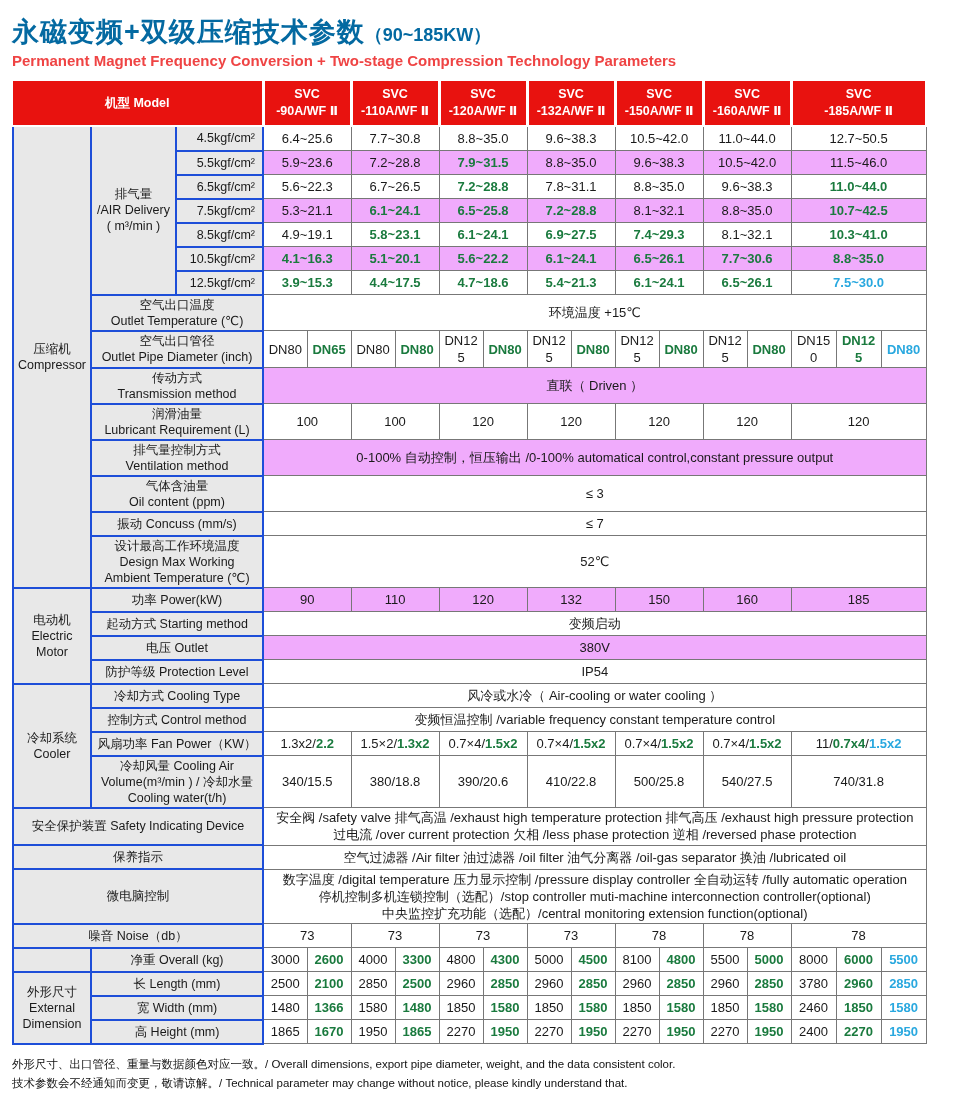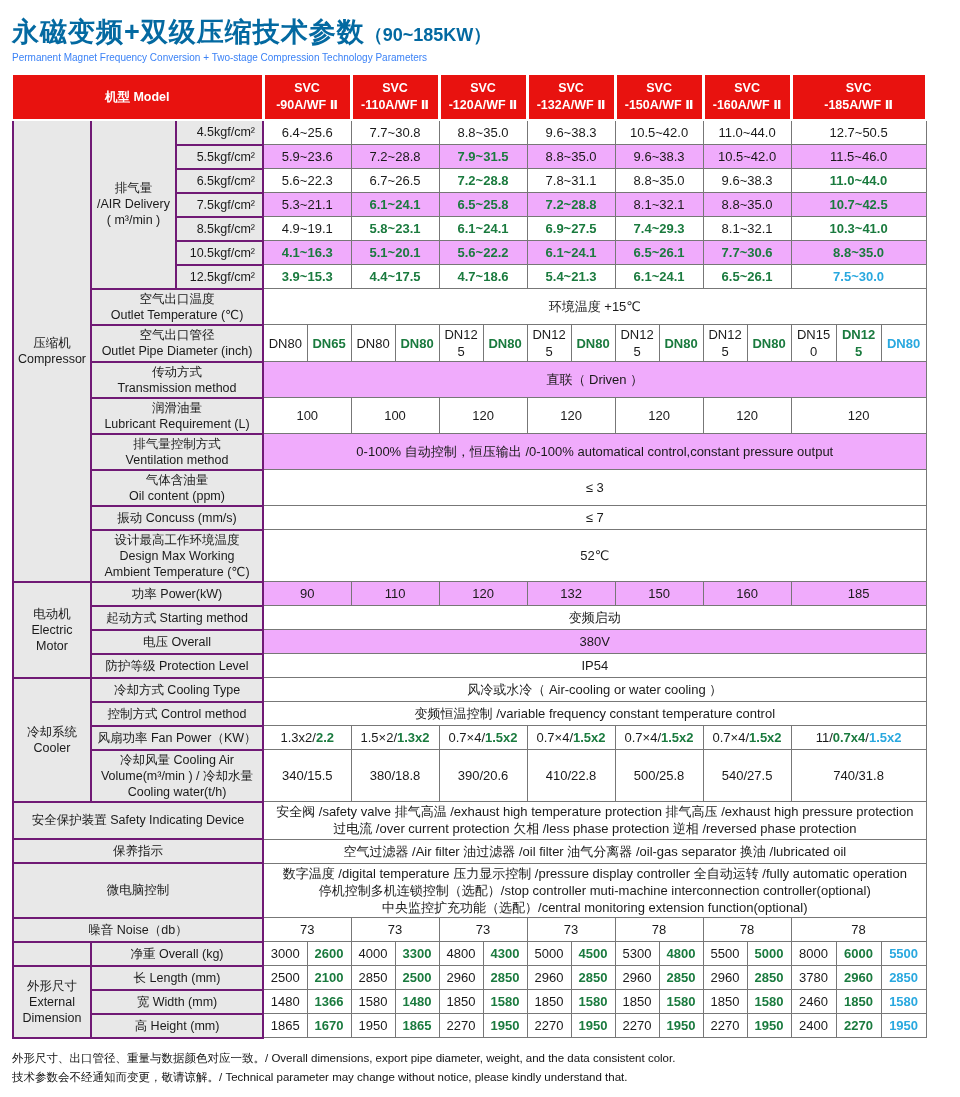--- a/index.html
+++ b/index.html
@@ -1,24 +1,24 @@
 <!DOCTYPE html>
 <html><head>
 <meta charset="utf-8">
 <style>
   html,body{margin:0;padding:0;background:#fff;}
   body{width:960px;font-family:"Liberation Sans","DejaVu Sans",sans-serif;color:#1a1a1a;}
   .page{padding:10px 12px 0 12px;}
   .title{color:#0369a1;font-size:27px;font-weight:bold;letter-spacing:1px;margin:4px 0 2px 0;}
   .title .kw{font-size:18px;font-weight:bold;letter-spacing:0;}
-  .subtitle{color:#3b82f6;font-size:10px;font-weight:normal;margin:0 0 12px 0;}
+  .subtitle{color:#ef4444;font-size:15px;font-weight:bold;margin:0 0 12px 0;}
   table{border-collapse:collapse;table-layout:fixed;width:913px;}
   td{font-size:13px;text-align:center;vertical-align:middle;padding:1px 2px;line-height:1.32;word-wrap:break-word;}
   .c-rhead{background:#e8120f;color:#fff;font-weight:bold;font-size:12.5px;border-right:3px solid #fff;border-bottom:2px solid #fff;height:42px;line-height:1.35;}
-  .c-grp,.c-lbl,.c-sub{background:#e8e8e8;border:2px solid #701a75;font-size:12.5px;line-height:1.28;}
+  .c-grp,.c-lbl,.c-sub{background:#e8e8e8;border:2px solid #1d4ed8;font-size:12.5px;line-height:1.28;}
   .c-sub{text-align:right;padding-right:7px;}
   .c-data,.c-span{border:1px solid #777;background:#fff;height:21px;}
   tr.stripe .c-data,tr.stripe .c-span{background:#f0abfc;}
   .t-g{color:#1a7a3e;font-weight:bold;}
   .t-b{color:#29a8df;font-weight:bold;}
   .footer{margin-top:10px;font-size:11.5px;line-height:1.65;color:#111;}
   .footer div{white-space:nowrap;}
 </style>
 </head>
 <body>
@@ -192,21 +192,21 @@
           <td class="c-data" colspan="2">132</td>
           <td class="c-data" colspan="2">150</td>
           <td class="c-data" colspan="2">160</td>
           <td class="c-data" colspan="3">185</td>
         </tr>
         <tr>
           <td class="c-lbl" colspan="2">起动方式 Starting method</td>
           <td class="c-span" colspan="15">变频启动</td>
         </tr>
         <tr class="stripe">
-          <td class="c-lbl" colspan="2">电压 Overall</td>
+          <td class="c-lbl" colspan="2">电压 Outlet</td>
           <td class="c-span" colspan="15">380V</td>
         </tr>
         <tr>
           <td class="c-lbl" colspan="2">防护等级 Protection Level</td>
           <td class="c-span" colspan="15">IP54</td>
         </tr>
         <tr>
           <td class="c-grp" rowspan="4">冷却系统<br>Cooler</td>
           <td class="c-lbl" colspan="2">冷却方式 Cooling Type</td>
           <td class="c-span" colspan="15">风冷或水冷（ Air-cooling or water cooling ）</td>
@@ -261,21 +261,21 @@
           <td class="c-grp"></td>
           <td class="c-lbl" colspan="2">净重 Overall (kg)</td>
           <td class="c-data">3000</td>
           <td class="c-data t-g">2600</td>
           <td class="c-data">4000</td>
           <td class="c-data t-g">3300</td>
           <td class="c-data">4800</td>
           <td class="c-data t-g">4300</td>
           <td class="c-data">5000</td>
           <td class="c-data t-g">4500</td>
-          <td class="c-data">5300</td>
+          <td class="c-data">8100</td>
           <td class="c-data t-g">4800</td>
           <td class="c-data">5500</td>
           <td class="c-data t-g">5000</td>
           <td class="c-data">8000</td>
           <td class="c-data t-g">6000</td>
           <td class="c-data t-b">5500</td>
         </tr>
         <tr>
           <td class="c-grp" rowspan="3">外形尺寸<br>External<br>Dimension</td>
           <td class="c-lbl" colspan="2">长 Length  (mm)</td>

